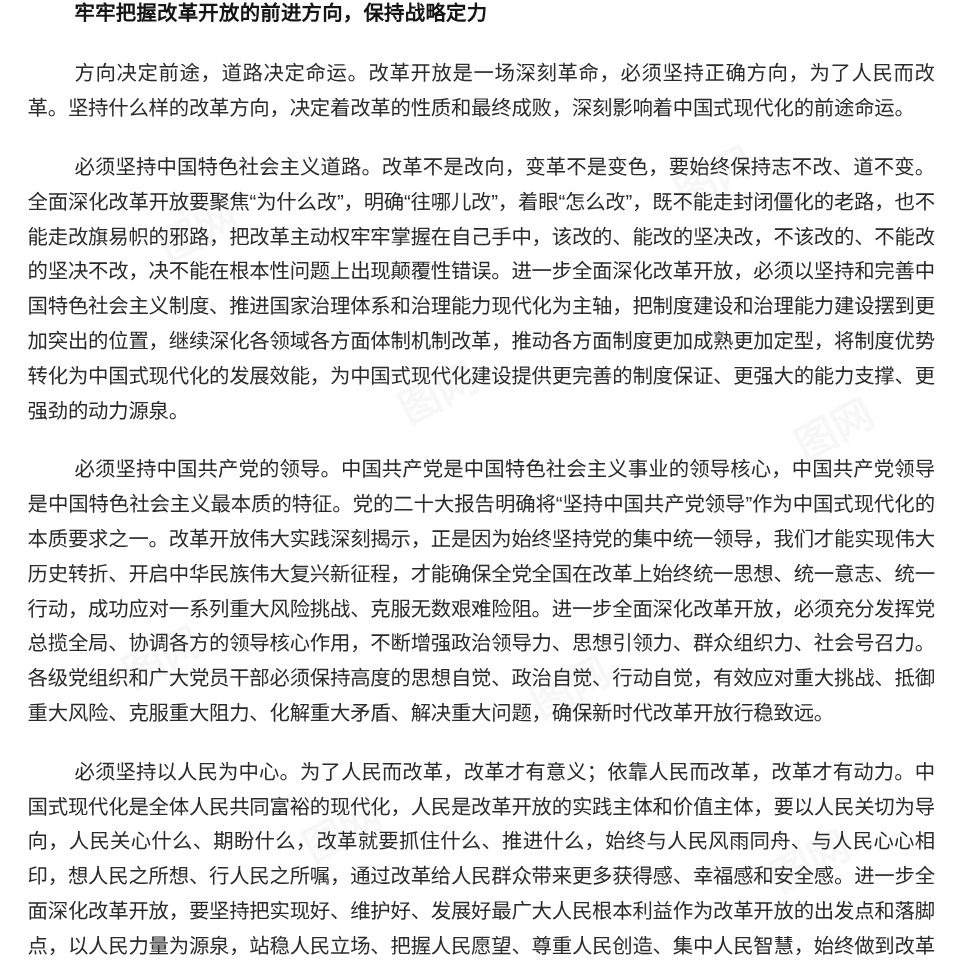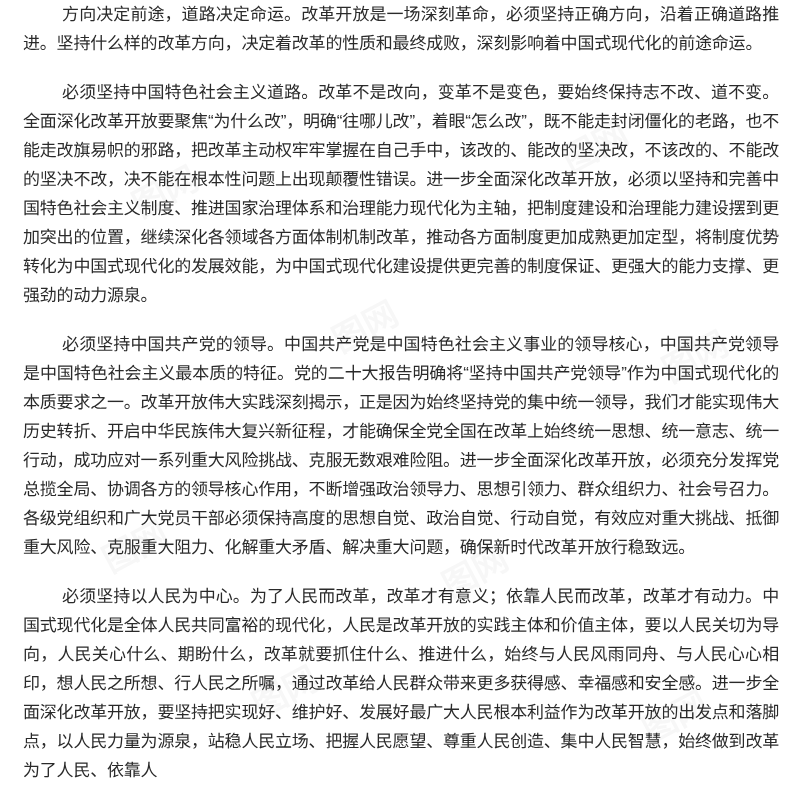--- a/index.html
+++ b/index.html
@@ -78,22 +78,23 @@
     <span class="wm p2">图网</span>
     <span class="wm p3">图网</span>
     <span class="wm p4">图网</span>
     <span class="wm p5">图网</span>
     <span class="wm p6">图网</span>
     <span class="wm p7">图网</span>
     <span class="wm p8">图网</span>
   </div>
 
   <div class="content">
+    <h1 class="doc-title">牢牢把握改革开放的前进方向，保持战略定力</h1>
 
-    <p class="doc-paragraph">方向决定前途，道路决定命运。改革开放是一场深刻革命，必须坚持正确方向，沿着正确道路推进。坚持什么样的改革方向，决定着改革的性质和最终成败，深刻影响着中国式现代化的前途命运。</p>
+    <p class="doc-paragraph">方向决定前途，道路决定命运。改革开放是一场深刻革命，必须坚持正确方向，为了人民而改革。坚持什么样的改革方向，决定着改革的性质和最终成败，深刻影响着中国式现代化的前途命运。</p>
 
     <p class="doc-paragraph">必须坚持中国特色社会主义道路。改革不是改向，变革不是变色，要始终保持志不改、道不变。全面深化改革开放要聚焦“为什么改”，明确“往哪儿改”，着眼“怎么改”，既不能走封闭僵化的老路，也不能走改旗易帜的邪路，把改革主动权牢牢掌握在自己手中，该改的、能改的坚决改，不该改的、不能改的坚决不改，决不能在根本性问题上出现颠覆性错误。进一步全面深化改革开放，必须以坚持和完善中国特色社会主义制度、推进国家治理体系和治理能力现代化为主轴，把制度建设和治理能力建设摆到更加突出的位置，继续深化各领域各方面体制机制改革，推动各方面制度更加成熟更加定型，将制度优势转化为中国式现代化的发展效能，为中国式现代化建设提供更完善的制度保证、更强大的能力支撑、更强劲的动力源泉。</p>
 
     <p class="doc-paragraph">必须坚持中国共产党的领导。中国共产党是中国特色社会主义事业的领导核心，中国共产党领导是中国特色社会主义最本质的特征。党的二十大报告明确将“坚持中国共产党领导”作为中国式现代化的本质要求之一。改革开放伟大实践深刻揭示，正是因为始终坚持党的集中统一领导，我们才能实现伟大历史转折、开启中华民族伟大复兴新征程，才能确保全党全国在改革上始终统一思想、统一意志、统一行动，成功应对一系列重大风险挑战、克服无数艰难险阻。进一步全面深化改革开放，必须充分发挥党总揽全局、协调各方的领导核心作用，不断增强政治领导力、思想引领力、群众组织力、社会号召力。各级党组织和广大党员干部必须保持高度的思想自觉、政治自觉、行动自觉，有效应对重大挑战、抵御重大风险、克服重大阻力、化解重大矛盾、解决重大问题，确保新时代改革开放行稳致远。</p>
 
     <p class="doc-paragraph">必须坚持以人民为中心。为了人民而改革，改革才有意义；依靠人民而改革，改革才有动力。中国式现代化是全体人民共同富裕的现代化，人民是改革开放的实践主体和价值主体，要以人民关切为导向，人民关心什么、期盼什么，改革就要抓住什么、推进什么，始终与人民风雨同舟、与人民心心相印，想人民之所想、行人民之所嘱，通过改革给人民群众带来更多获得感、幸福感和安全感。进一步全面深化改革开放，要坚持把实现好、维护好、发展好最广大人民根本利益作为改革开放的出发点和落脚点，以人民力量为源泉，站稳人民立场、把握人民愿望、尊重人民创造、集中人民智慧，始终做到改革为了人民、依靠人</p>
   </div>
 
 </div>
 

